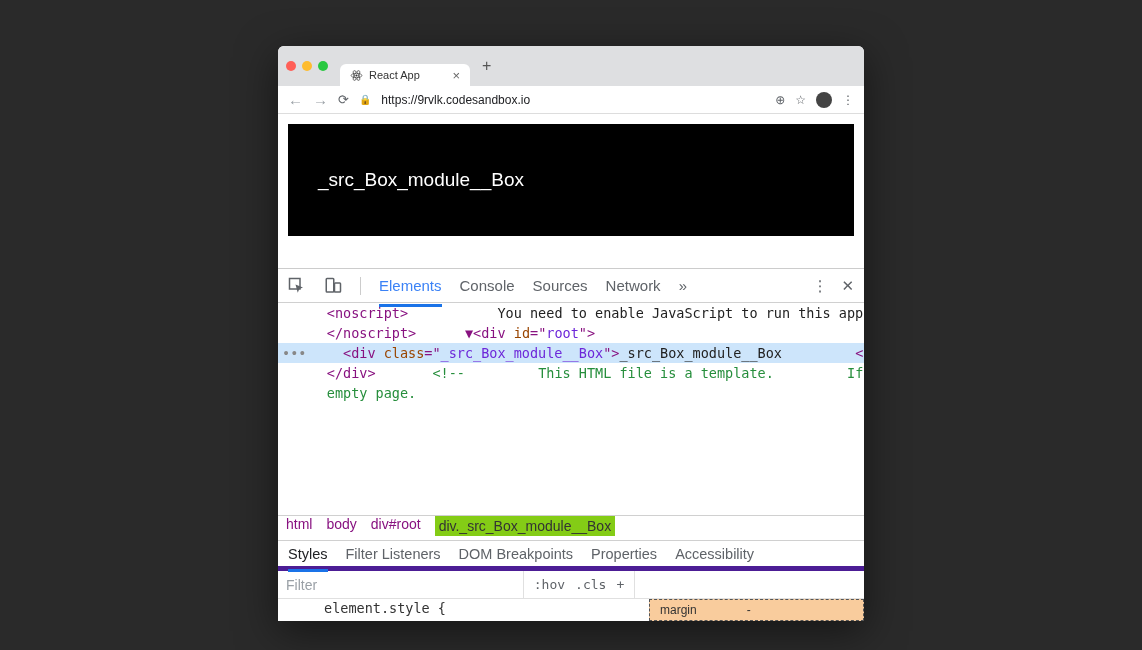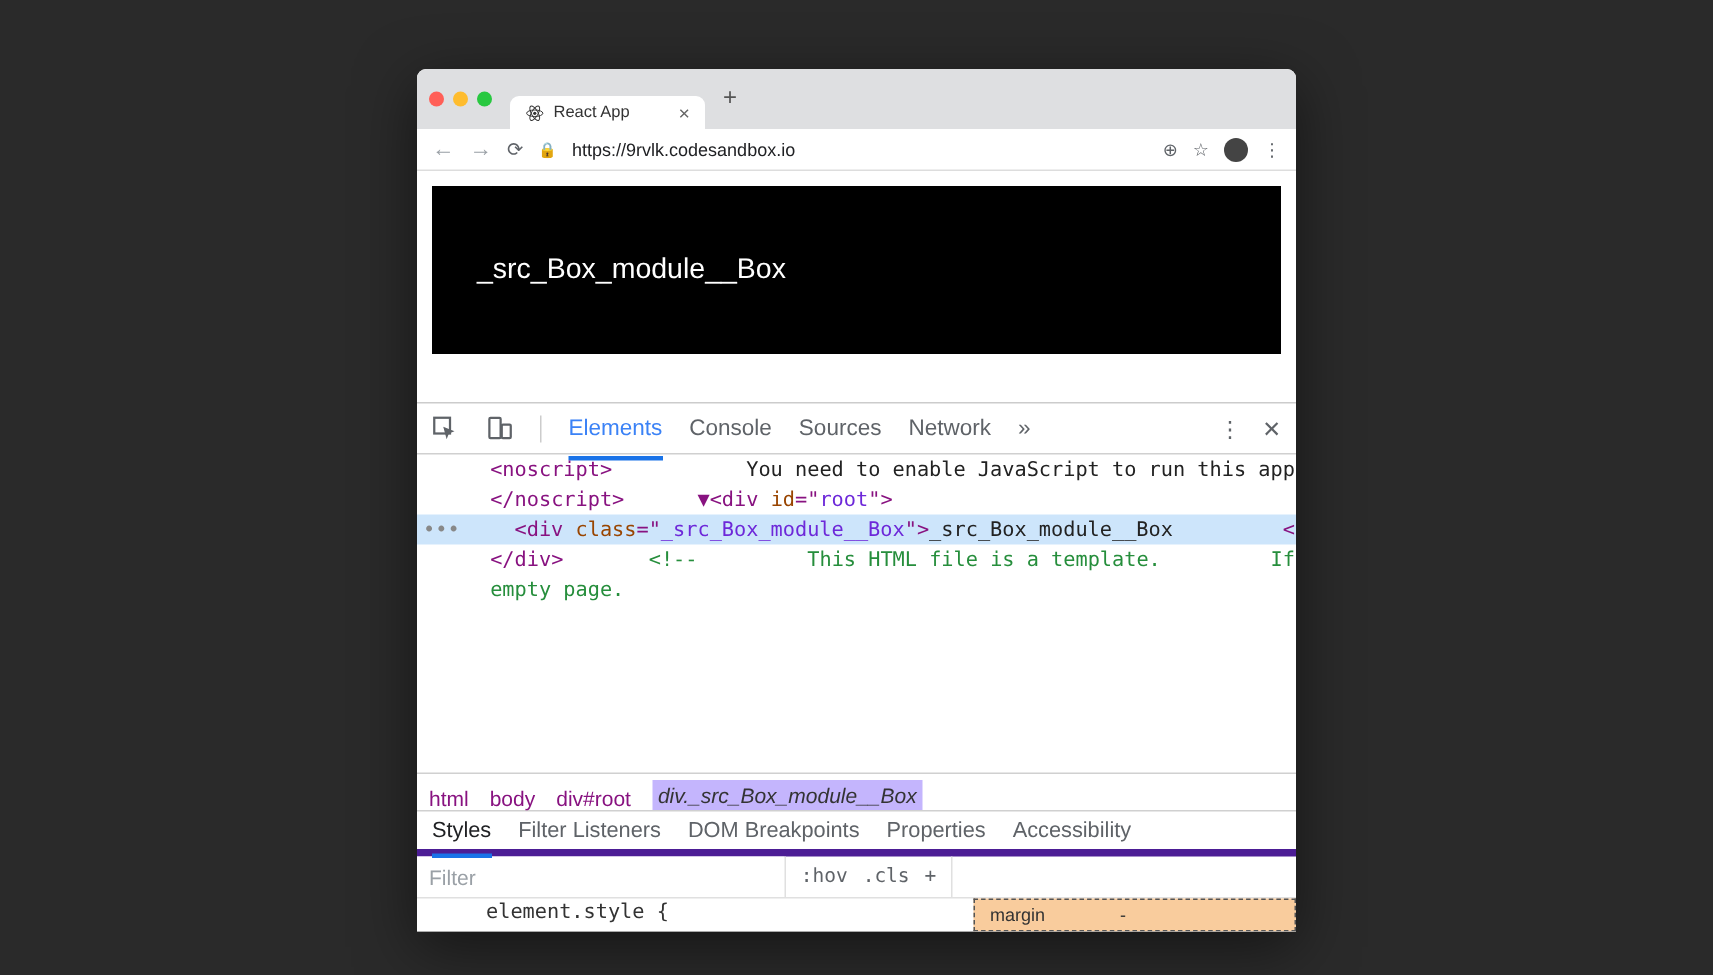--- a/index.html
+++ b/index.html
@@ -92,25 +92,25 @@
     font-size:13.5px; line-height:20px; position:relative;
   }
   .elements-panel .line{white-space:pre;}
   .t-tag{color:#881280;} .t-attr{color:#994500;} .t-val{color:#6d28d9;}
   .t-text{color:#222;} .t-comment{color:#268e3c;}
   .highlight{background:#cde5fb; display:block;}
   .ellipsis{position:absolute;left:4px;color:#888;}
   
   .breadcrumb{
     height:26px; border-top:1px solid #d0d0d0; border-bottom:1px solid #d0d0d0;
-    display:flex; align-items:flex-end; padding:0 8px; gap:14px;
+    display:flex; align-items:flex-start; padding:0 8px; gap:14px;
     font-size:14px; background:#fff;
   }
   .breadcrumb span{color:#881280;}
-  .breadcrumb .crumb-sel{color:#333; background:#c4b5fd; padding:2px 4px;font-style:italic;}
+  .breadcrumb .crumb-sel{color:#333; background:#84cc16; padding:2px 4px;}
   
   .styles-tabs{
     height:30px; display:flex; align-items:center; gap:18px;
     padding:0 10px; font-size:14.5px; color:#5f6368;
     border-bottom:5px solid #4c1d95;
   }
   .styles-tabs .st{padding:5px 0; position:relative;}
   .styles-tabs .st.active{color:#202124;}
   .styles-tabs .st.active::after{
     content:"";position:absolute;left:0;right:0;bottom:-5px;height:3px;background:#1a73e8;

